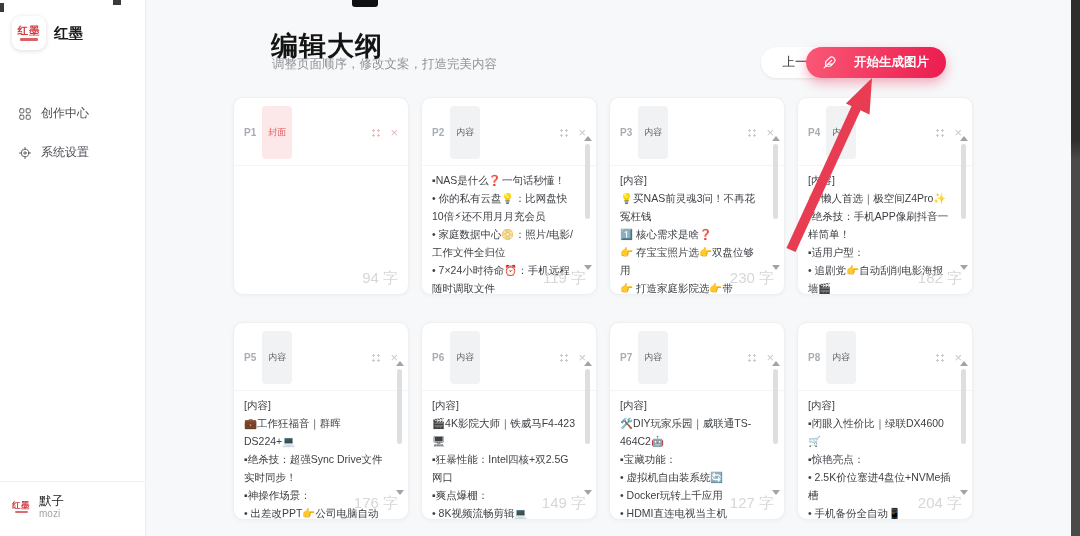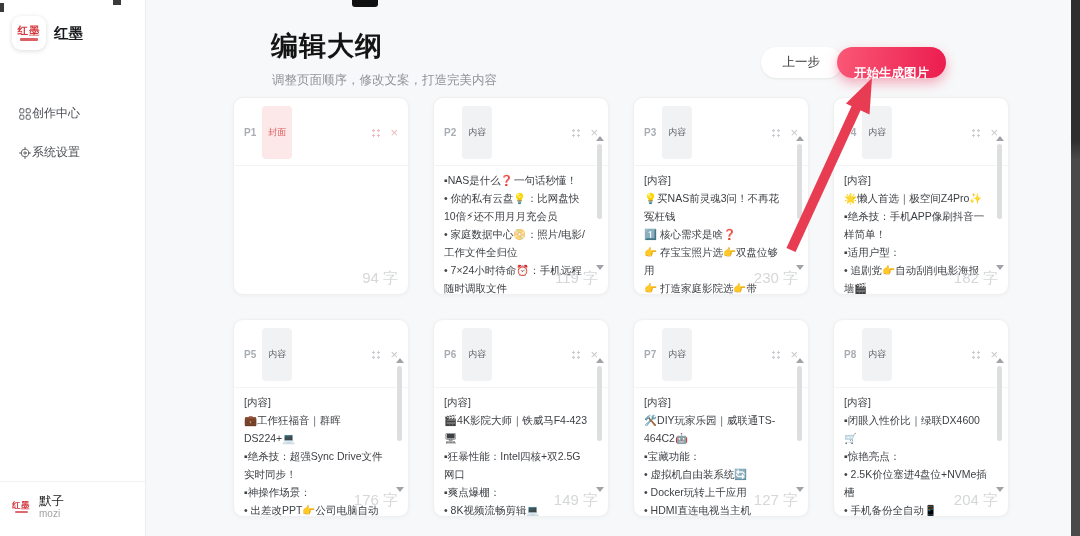--- a/index.html
+++ b/index.html
@@ -7,41 +7,41 @@
        font-family:"Liberation Sans","DejaVu Sans",sans-serif;-webkit-font-smoothing:antialiased;}
   
   .sidebar{position:absolute;left:0;top:0;width:145px;bottom:0;background:#fff;border-right:1px solid #ededed;z-index:3;}
   .brand{display:flex;align-items:center;gap:8px;padding:16px 12px 10px;}
   .logo-box{width:34px;height:34px;border-radius:9px;background:#fff;box-shadow:0 1px 5px rgba(0,0,0,.14);
             display:flex;flex-direction:column;align-items:center;justify-content:center;}
   .logo-box .t{font-size:10.5px;font-weight:800;color:#d5383f;letter-spacing:1px;line-height:11px;}
   .logo-box .u{width:18px;height:3px;background:#d5383f;border-radius:1px;margin-top:2px;opacity:.8;}
   .brand-name{font-size:14.5px;font-weight:700;color:#17191c;}
   .nav{margin-top:34px;}
-  .nav-item{display:flex;align-items:center;padding:11px 18px;font-size:12px;color:#4a4d52;cursor:pointer;}
+  .nav-item{display:flex;align-items:center;gap:9px;padding:11px 18px;font-size:12px;color:#4a4d52;cursor:pointer;}
   .nav-item svg{width:14px;height:14px;stroke:#55585c;fill:none;stroke-width:1.6;stroke-linecap:round;stroke-linejoin:round;flex:none;}
   .user{position:absolute;left:0;right:0;bottom:0;border-top:1px solid #f1f1f1;padding:12px 12px 16px;display:flex;align-items:center;gap:9px;}
   .mini-logo{display:flex;flex-direction:column;align-items:center;flex:none;}
   .mini-logo .t{font-size:8.5px;font-weight:800;color:#cf3a40;line-height:9px;letter-spacing:.5px;}
   .mini-logo .u{width:13px;height:2px;background:#cf3a40;border-radius:1px;margin-top:1px;opacity:.75;}
   .user-name{font-size:12.5px;font-weight:400;color:#222;line-height:14px;}
   .user-handle{font-size:10px;color:#a3a3a3;line-height:12px;}
   
   .main{position:absolute;left:145px;top:0;right:0;bottom:0;background:#f7f8f9;}
   .page-title{position:absolute;left:126px;top:28px;font-size:27px;font-weight:800;color:#141414;letter-spacing:1px;}
-  .page-subtitle{position:absolute;left:127px;top:72px;font-size:12.5px;color:#909399;}
+  .page-subtitle{position:absolute;left:127px;top:56px;font-size:12.5px;color:#909399;}
   .btn{position:absolute;top:47px;height:31px;border:none;border-radius:16px;display:flex;align-items:center;cursor:pointer;}
   .btn-prev{right:238px;padding:0 22px;background:#fff;color:#333;font-size:12.5px;font-weight:500;
             box-shadow:0 1px 3px rgba(0,0,0,.08);}
   .btn-gen{right:134px;padding:0 17px;gap:18px;color:#fff;font-size:12.5px;font-weight:700;
-           background:linear-gradient(100deg,#fa5876,#eb1c4e);box-shadow:0 5px 12px rgba(236,30,78,.35);flex-direction:column;}
+           background:linear-gradient(100deg,#fa5876,#eb1c4e);box-shadow:0 5px 12px rgba(236,30,78,.35);}
   .btn-gen svg{width:13px;height:13px;stroke:#fff;fill:none;stroke-width:2;stroke-linecap:round;stroke-linejoin:round;}
   
   .grid{position:absolute;left:88px;top:97px;width:740px;display:grid;
-        grid-template-columns:repeat(4,176px);column-gap:12px;row-gap:27px;grid-auto-rows:198px;gap:24px;}
+        grid-template-columns:repeat(4,176px);column-gap:12px;row-gap:27px;grid-auto-rows:198px;}
   .card{position:relative;background:#fff;border:1px solid #f0f0f0;border-radius:10px;
         box-shadow:0 1px 4px rgba(0,0,0,.04);overflow:hidden;}
   .card-head{display:flex;align-items:center;padding:8px 10px 6px;border-bottom:1px solid #f4f4f4;}
   .card-id{font-size:10px;color:#a8adb3;font-weight:600;}
   .badge{margin-left:6px;font-size:9px;padding:20px 6px;border-radius:4px;background:#f1f2f4;color:#606266;}
   .badge[data-kind="cover"]{background:#fce8e8;color:#e05c5c;}
   .spacer{flex:1;}
   .grip{width:11px;height:12px;margin-right:9px;cursor:grab;
         background-image:radial-gradient(#c8cbcf 1.1px,transparent 1.3px);background-size:5px 5px;background-position:1px 1px;}
   .close{font-size:13px;line-height:12px;color:#c6cacd;cursor:pointer;}

